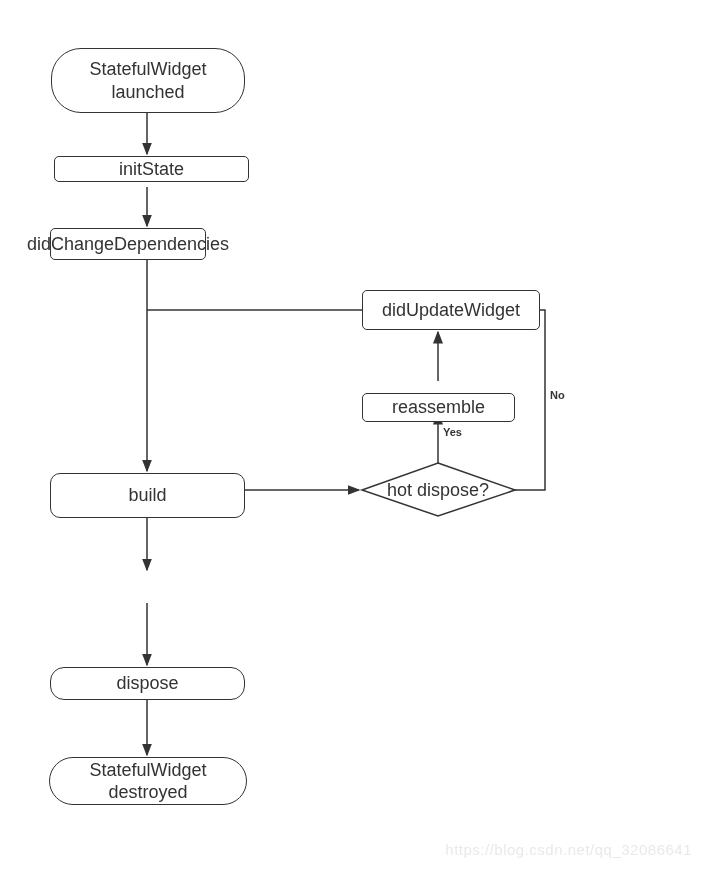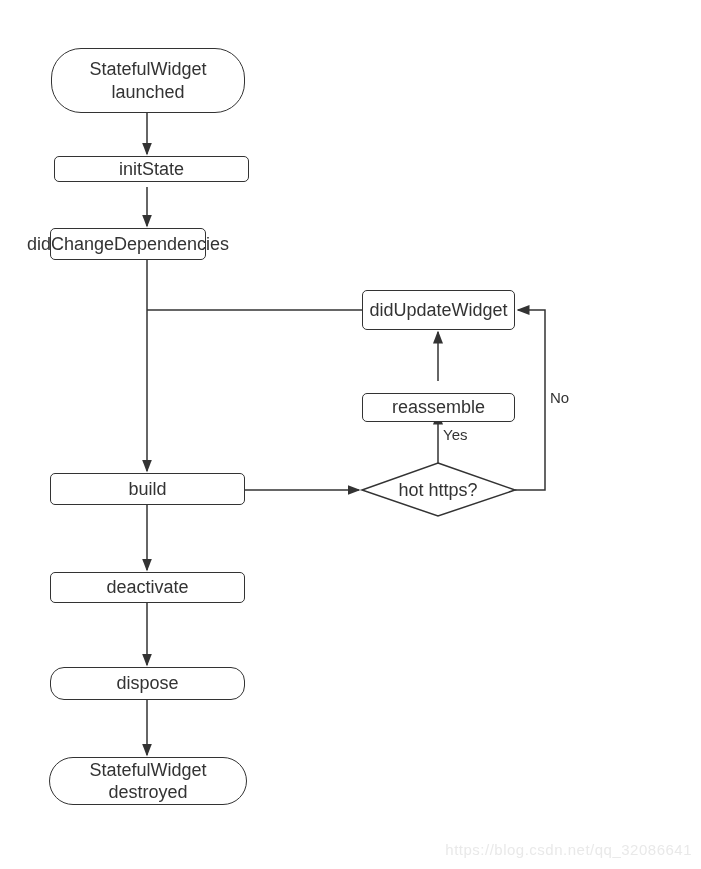--- a/index.html
+++ b/index.html
@@ -51,23 +51,24 @@
   }
   .node.process { border-radius: 5px; }
   .node.terminal-top { border-radius: 30px; }
   .node.terminal-bottom { border-radius: 24px; }
   .node.decision-label {
     border: none;
     background: transparent;
   }
   .edge-label {
     position: absolute;
-    font-size: 15px;
+    font-size: 11px;
     color: var(--text);
     background: transparent;
+    font-weight: bold;
   }
   .watermark {
     position: absolute;
     right: 9px;
     top: 841px;
     font-size: 15px;
     letter-spacing: 0.5px;
     color: var(--watermark);
   }
 </style>
@@ -108,29 +109,28 @@
     <polygon class="diamond" points="438,463 515,490 438,516 362,490"></polygon>
   </svg>
 
   <div class="node terminal-top" style="left:51px; top:48px; width:194px; height:65px;">StatefulWidget
 launched</div>
 
   <div class="node process" style="left:54px; top:156px; width:195px; height:26px;">initState</div>
 
   <div class="node process" style="left:50px; top:228px; width:156px; height:32px;">didChangeDependencies</div>
 
-  <div class="node process" style="left:362px; top:290px; width:153px; height:40px;">didUpdateWidget</div>
+  <div class="node process" style="left:362px; top:290px; width:178px; height:40px;">didUpdateWidget</div>
 
   <div class="node process" style="left:362px; top:393px; width:153px; height:29px;">reassemble</div>
 
-  <div class="node process" style="left:50px; top:473px; width:195px; height:32px;">build</div>
+  <div class="node process" style="left:50px; top:473px; width:195px; height:45px;border-radius:10px;">build</div>
 
-  <div class="node decision-label" style="left:370px; top:477px; width:136px; height:26px;">hot https?</div>
+  <div class="node decision-label" style="left:370px; top:477px; width:136px; height:26px;">hot dispose?</div>
 
-  <div class="node process" style="left:50px; top:572px; width:195px; height:31px;">deactivate</div>
 
   <div class="node process" style="left:50px; top:667px; width:195px; height:33px;border-radius:14px;">dispose</div>
 
   <div class="node terminal-bottom" style="left:49px; top:757px; width:198px; height:48px;">StatefulWidget
 destroyed</div>
 
   <div class="edge-label" style="left:443px; top:426px;">Yes</div>
 
   <div class="edge-label" style="left:550px; top:389px;">No</div>
 

